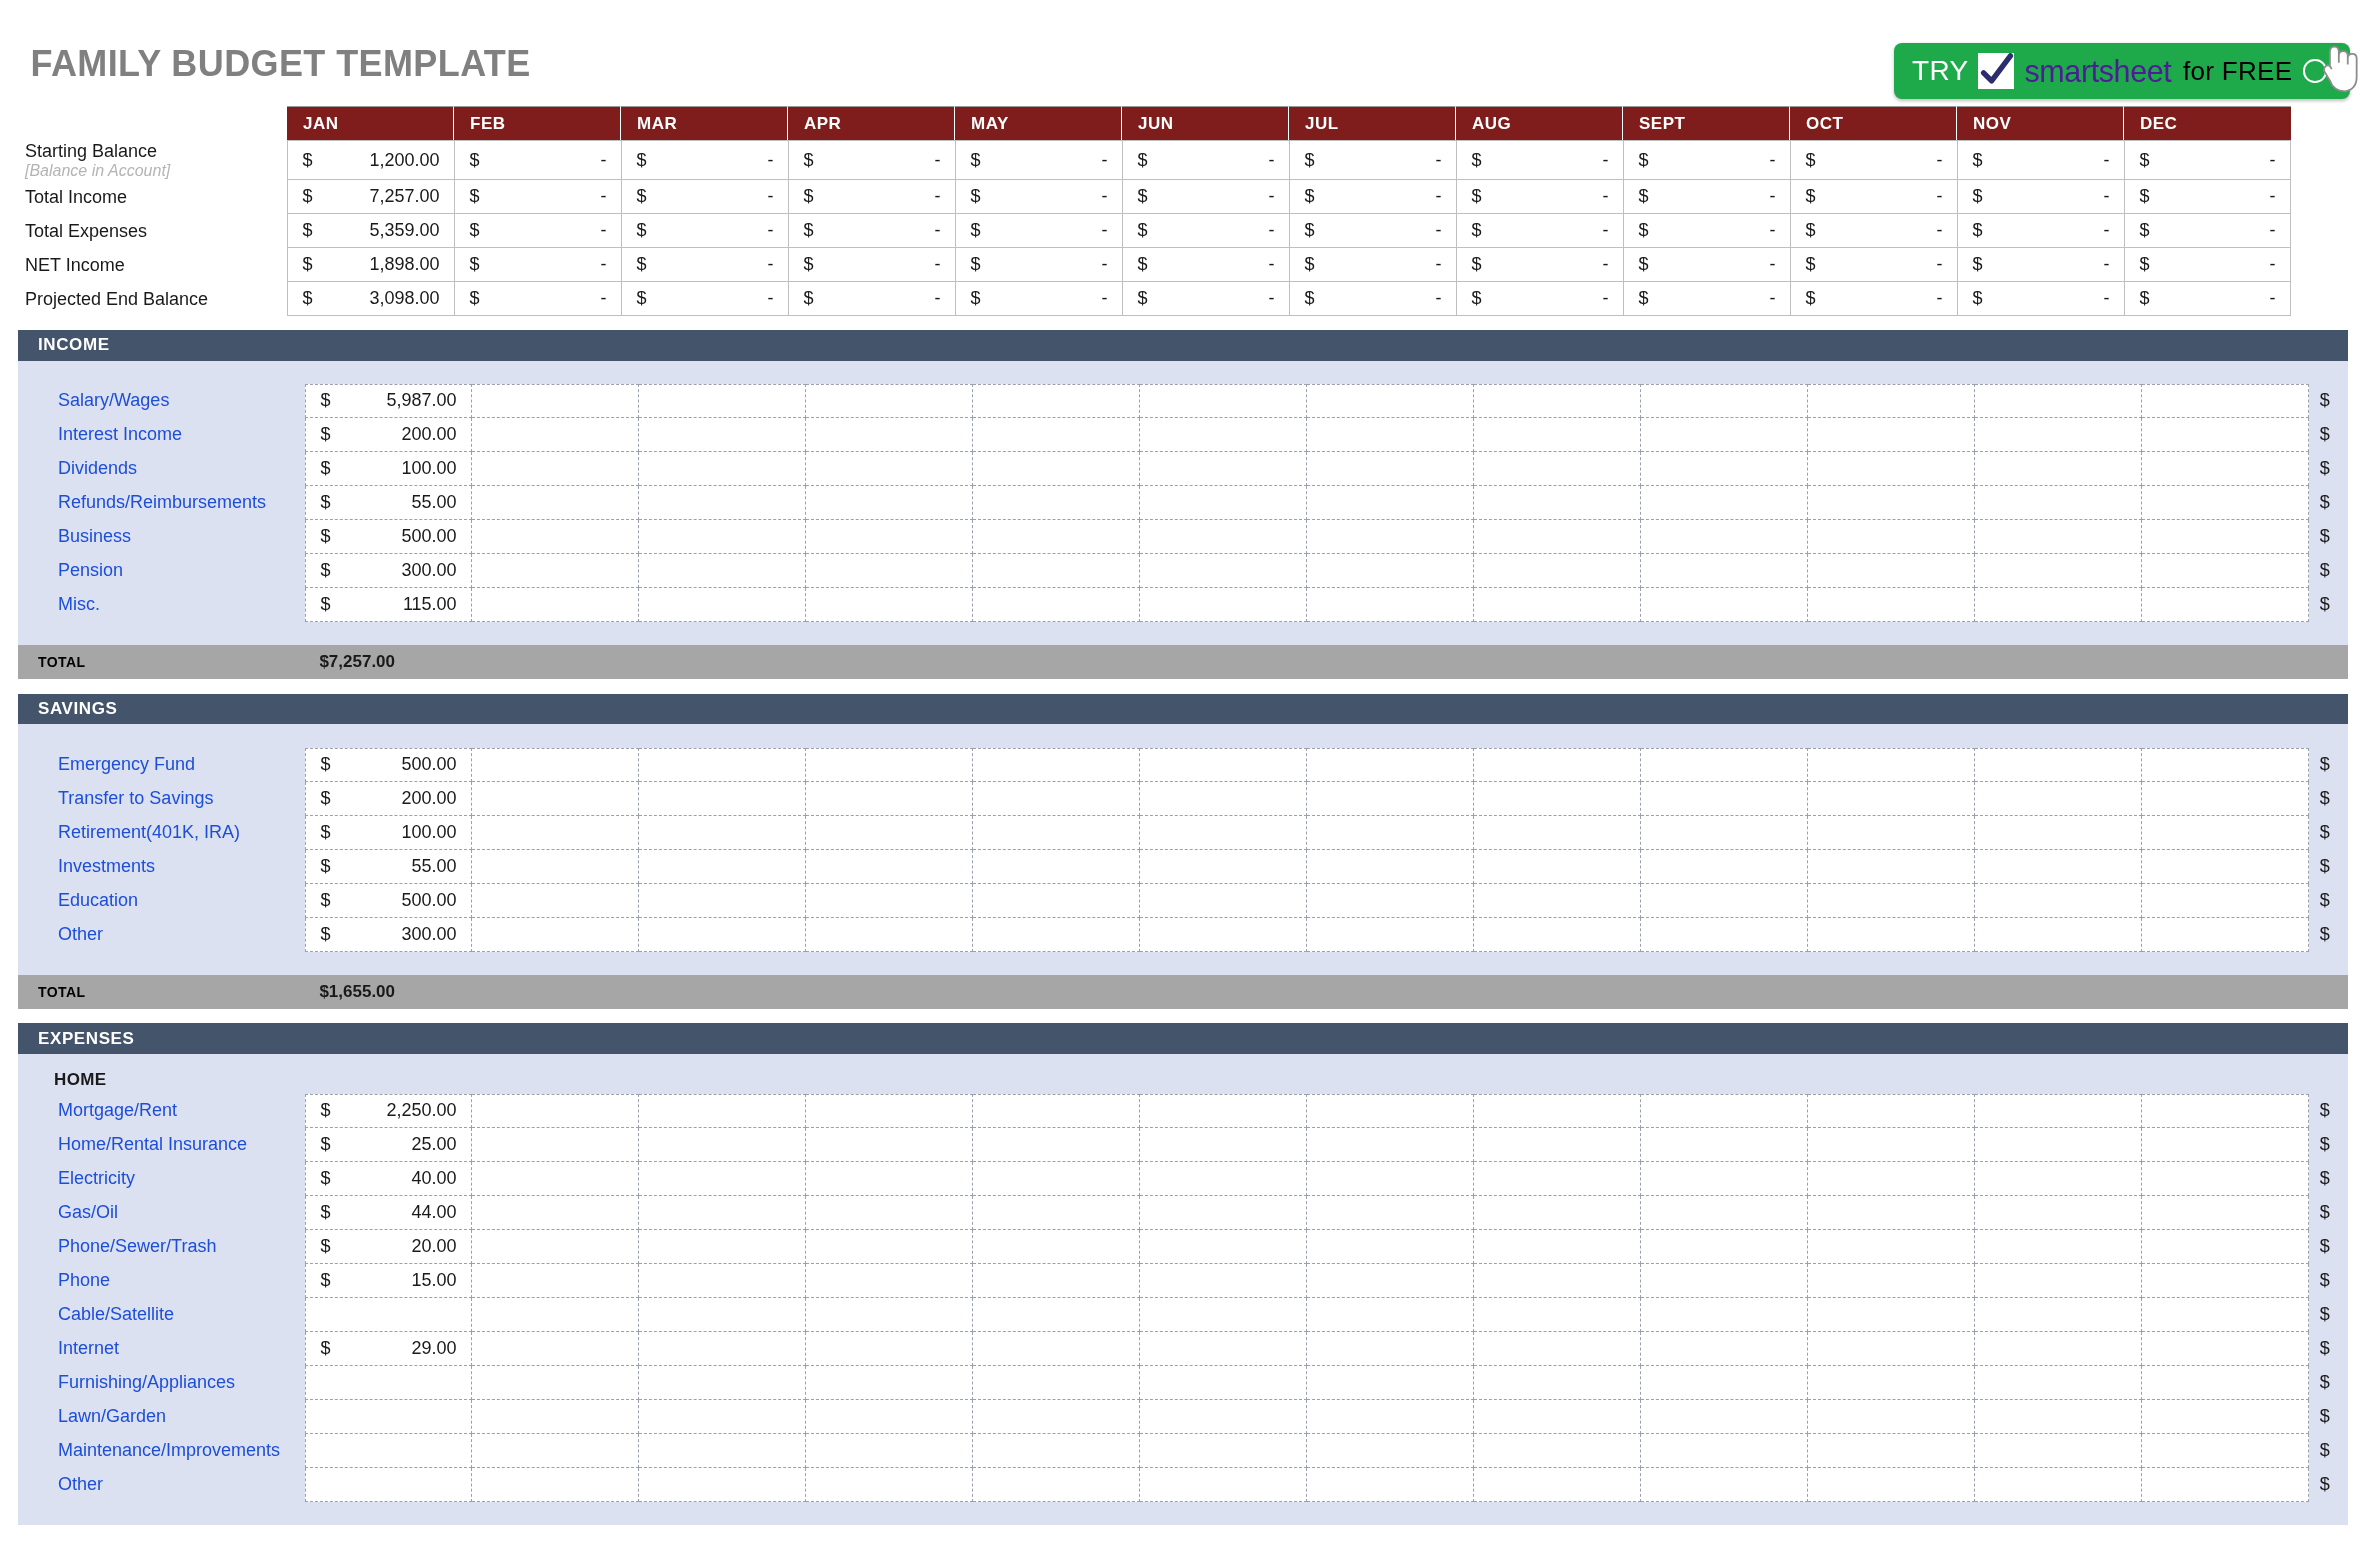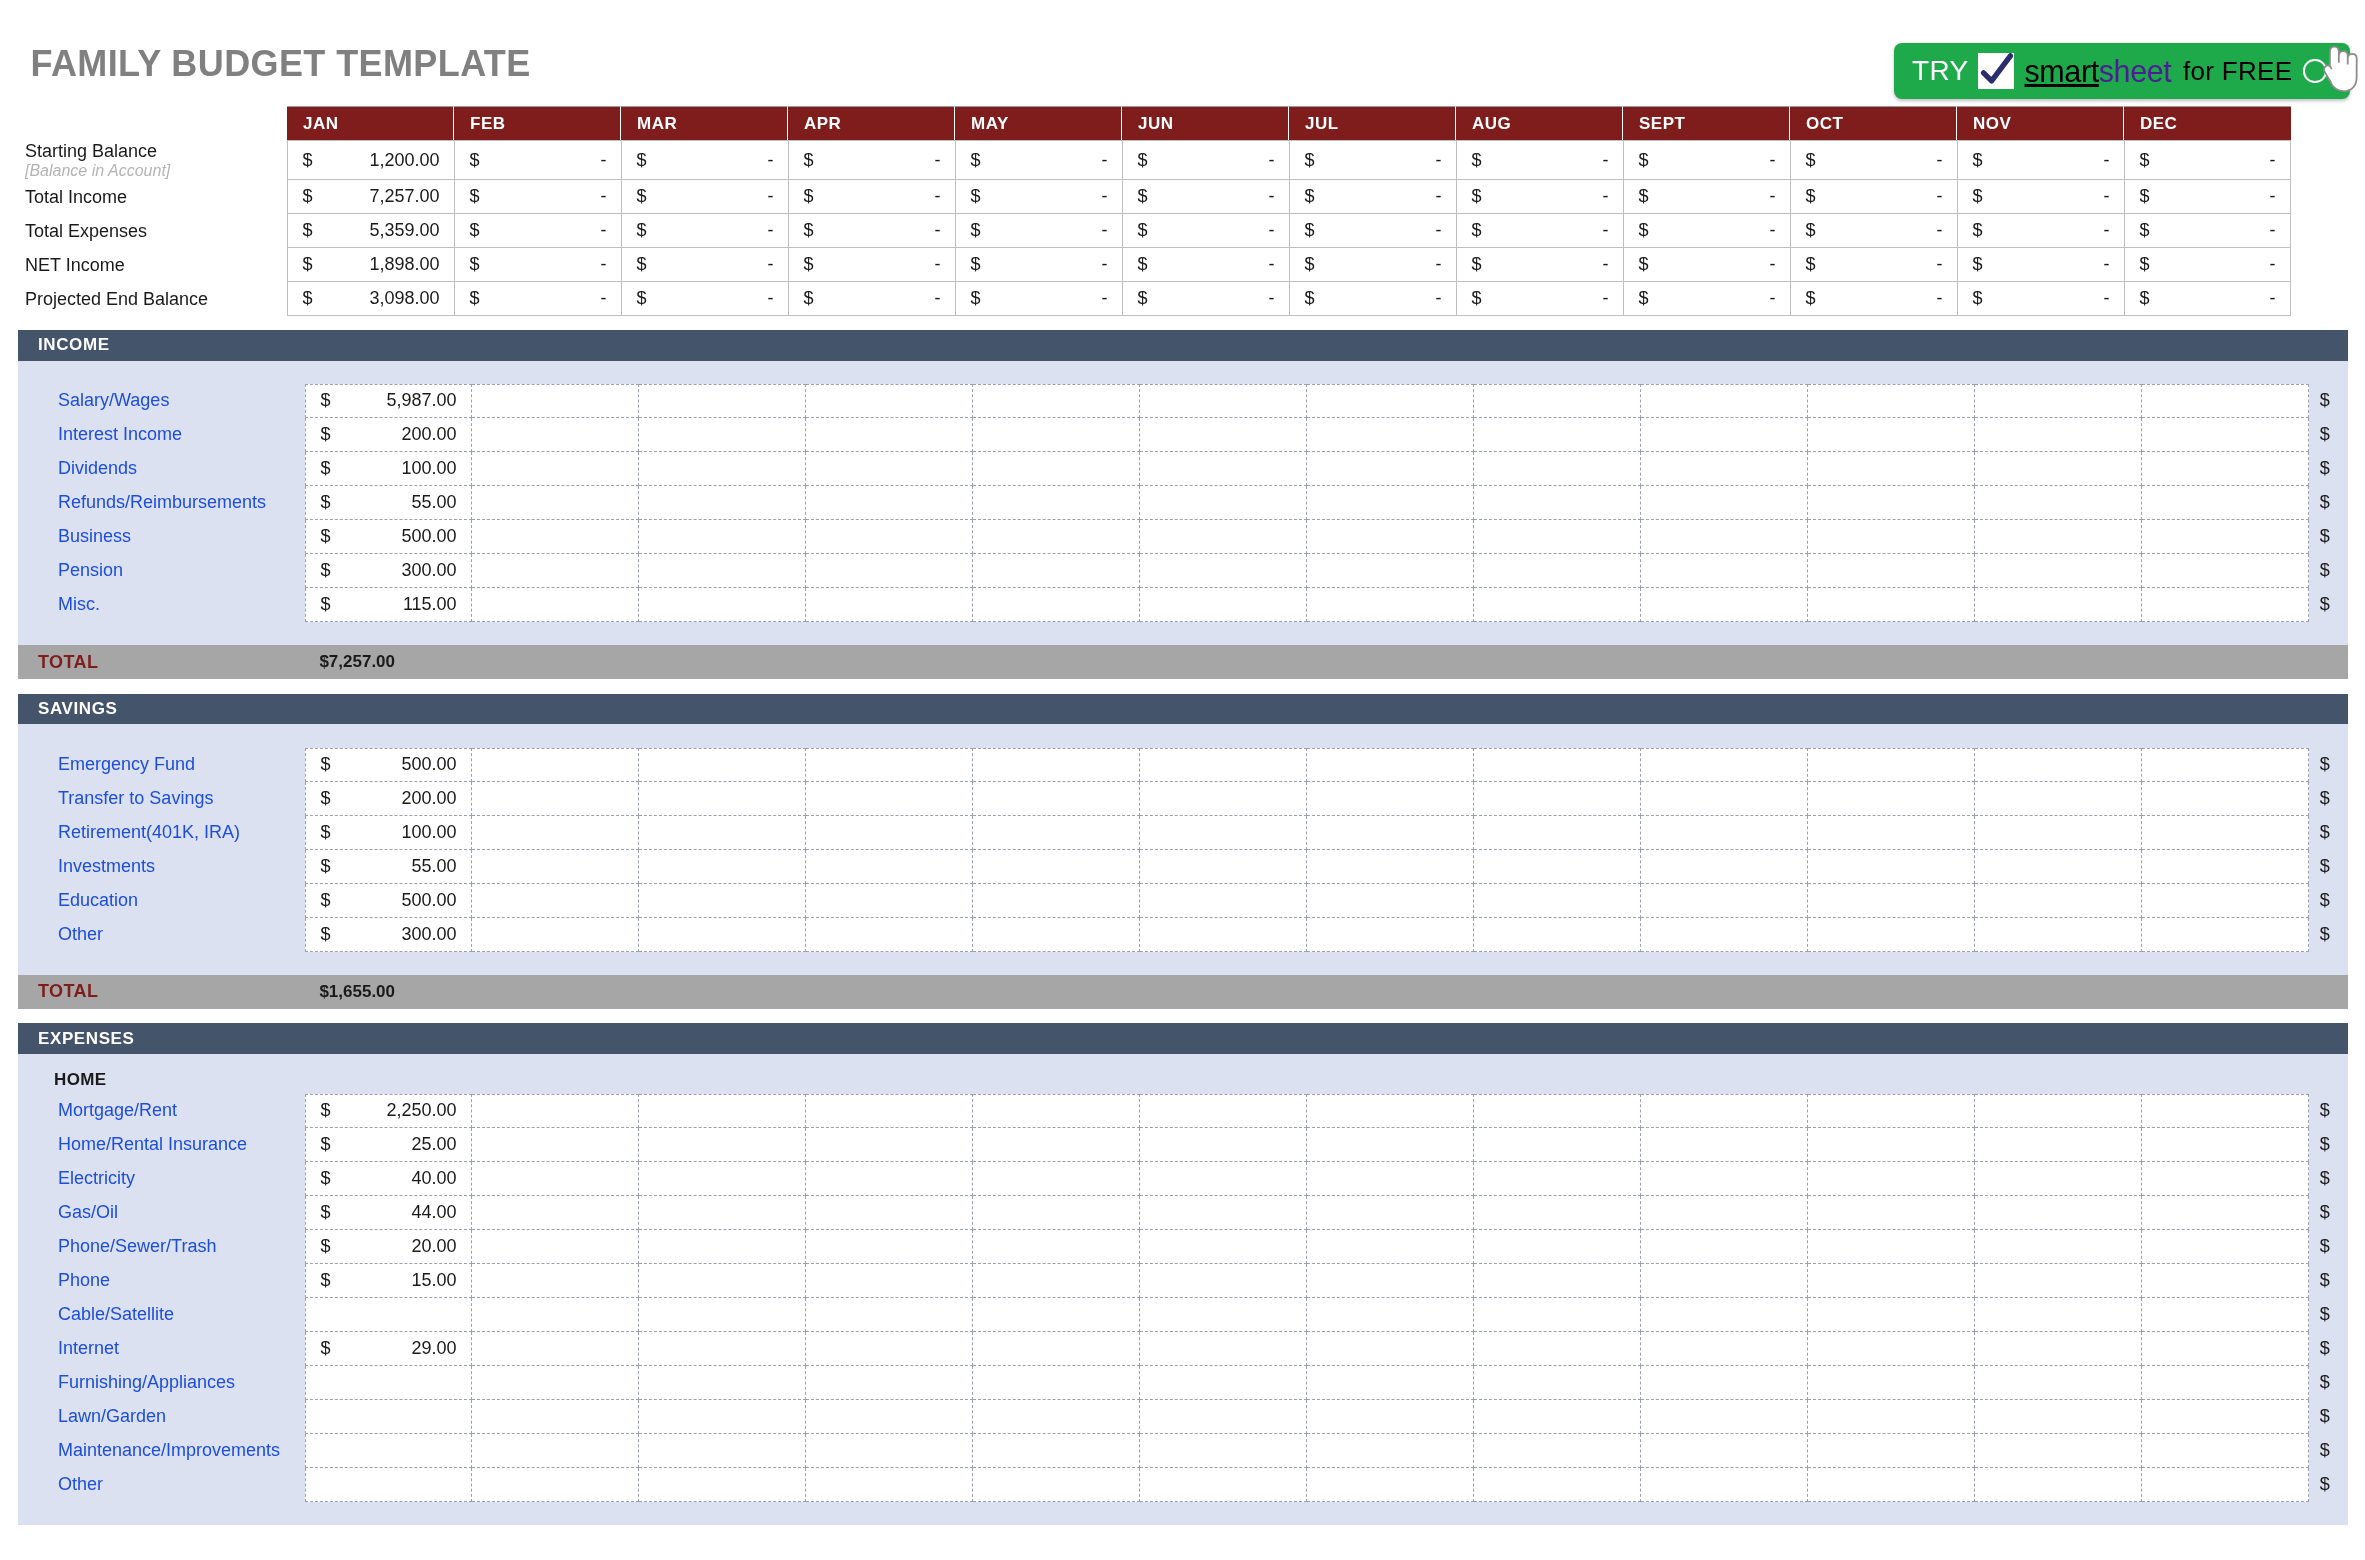--- a/index.html
+++ b/index.html
@@ -52,21 +52,21 @@
   }
   .cta-check {
     width: 36px; height: 36px;
     background: #ffffff;
     position: relative;
     margin-right: 10.8px;
     flex: 0 0 auto;
   }
   .cta-check svg { position: absolute; left: 1.8px; top: 0px; }
   .cta-word { font-size: 30.5px; letter-spacing: -0.4px; }
-  .cta-smart { color: #000000; text-decoration: underline; }
+  .cta-smart { color: #4c1d95; }
   .cta-sheet { color: #4c1d95; }
   .cta-free {
     color: #000000;
     font-size: 26px;
     margin-left: 11.7px;
     letter-spacing: 0.3px;
   }
   .cta-dot {
     width: 23.4px; height: 23.4px;
     border-radius: 50%;
@@ -219,23 +219,23 @@
     height: 34px;
     background: #a6a6a6;
     margin-left: 18px;
     width: 2330px;
     display: flex;
     align-items: center;
   }
   .total-bar .tlabel {
     width: 287px; flex: 0 0 287px;
     padding-left: 20px;
-    font-size: 18px;
+    font-size: 14px;
     font-weight: bold;
-    color: #7f1d1d;
+    color: #000000;
     letter-spacing: 0.4px;
   }
   .total-bar .tval {
     width: 167px; flex: 0 0 167px;
     display: flex;
     align-items: center;
     padding: 0 14.4px;
     font-size: 17px;
     font-weight: bold;
     color: #1a1a1a;

